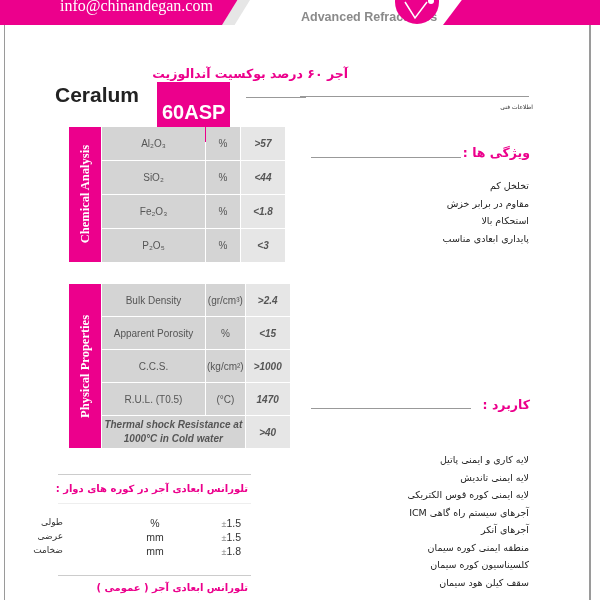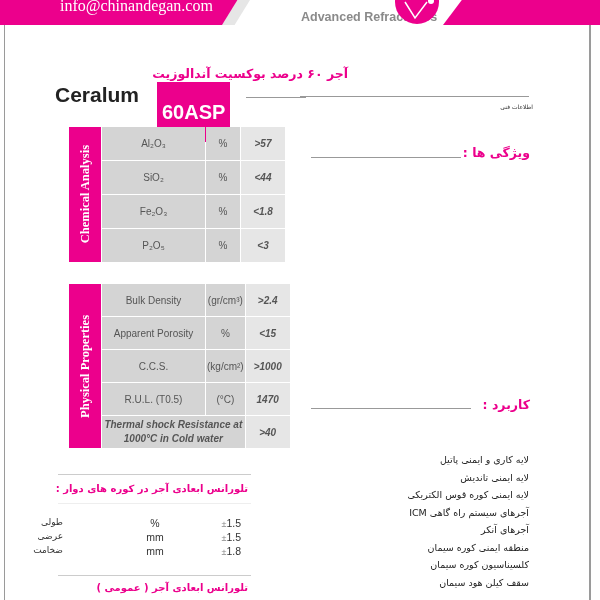--- a/index.html
+++ b/index.html
@@ -120,20 +120,26 @@
     </tr>
     <tr style="height:32px">
       <td class="name thermal" colspan="2">Thermal shock Resistance at 1000°C in Cold water</td>
       <td class="val">&gt;40</td>
     </tr>
   </tbody>
     </table>
 
   <div class="sec-head" style="top:145px;">ویژگی ها :</div>
   <div class="sec-line" style="top:157px;"></div>
+  <ul class="list" style="top:180px;">
+    <li>تخلخل کم</li>
+    <li>مقاوم در برابر خزش</li>
+    <li>استحکام بالا</li>
+    <li>پایداری ابعادی مناسب</li>
+  </ul>
 
   <div class="sec-head" style="top:397px;">کاربرد :</div>
   <div class="sec-line" style="top:408px;width:160px;"></div>
   <ul class="list" style="top:454px;">
     <li>لایه کاری و ایمنی پاتیل</li>
     <li>لایه ایمنی تاندیش</li>
     <li>لایه ایمنی کوره قوس الکتریکی</li>
     <li>آجرهای سیستم راه گاهی ICM</li>
     <li>آجرهای آنکر</li>
     <li>منطقه ایمنی کوره سیمان</li>

